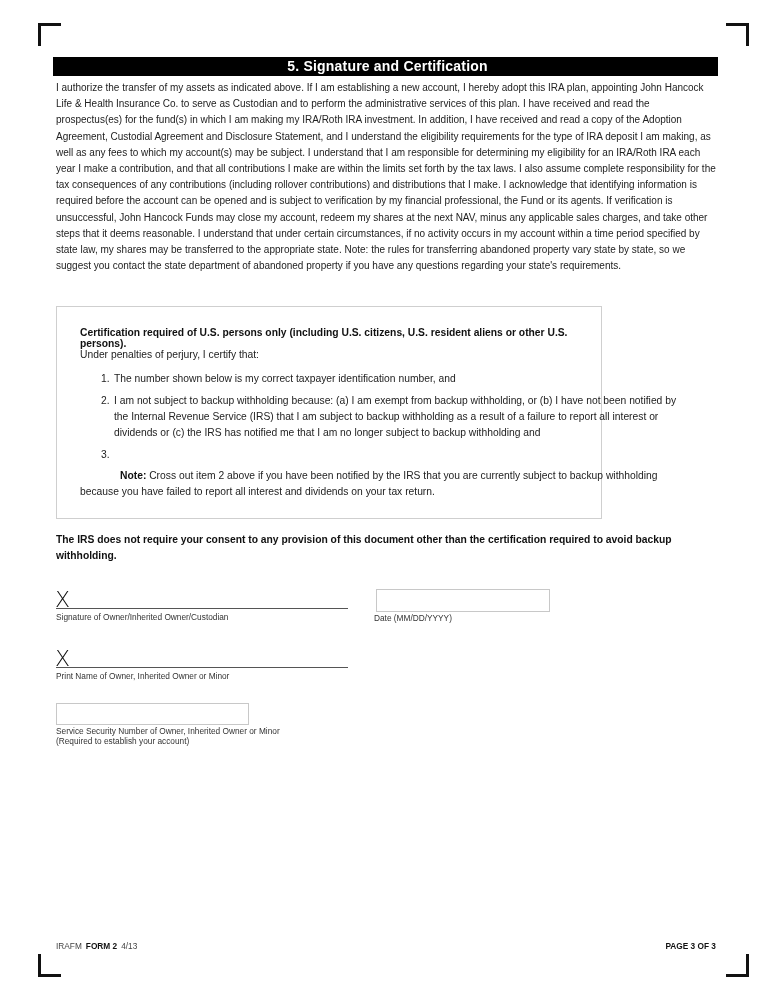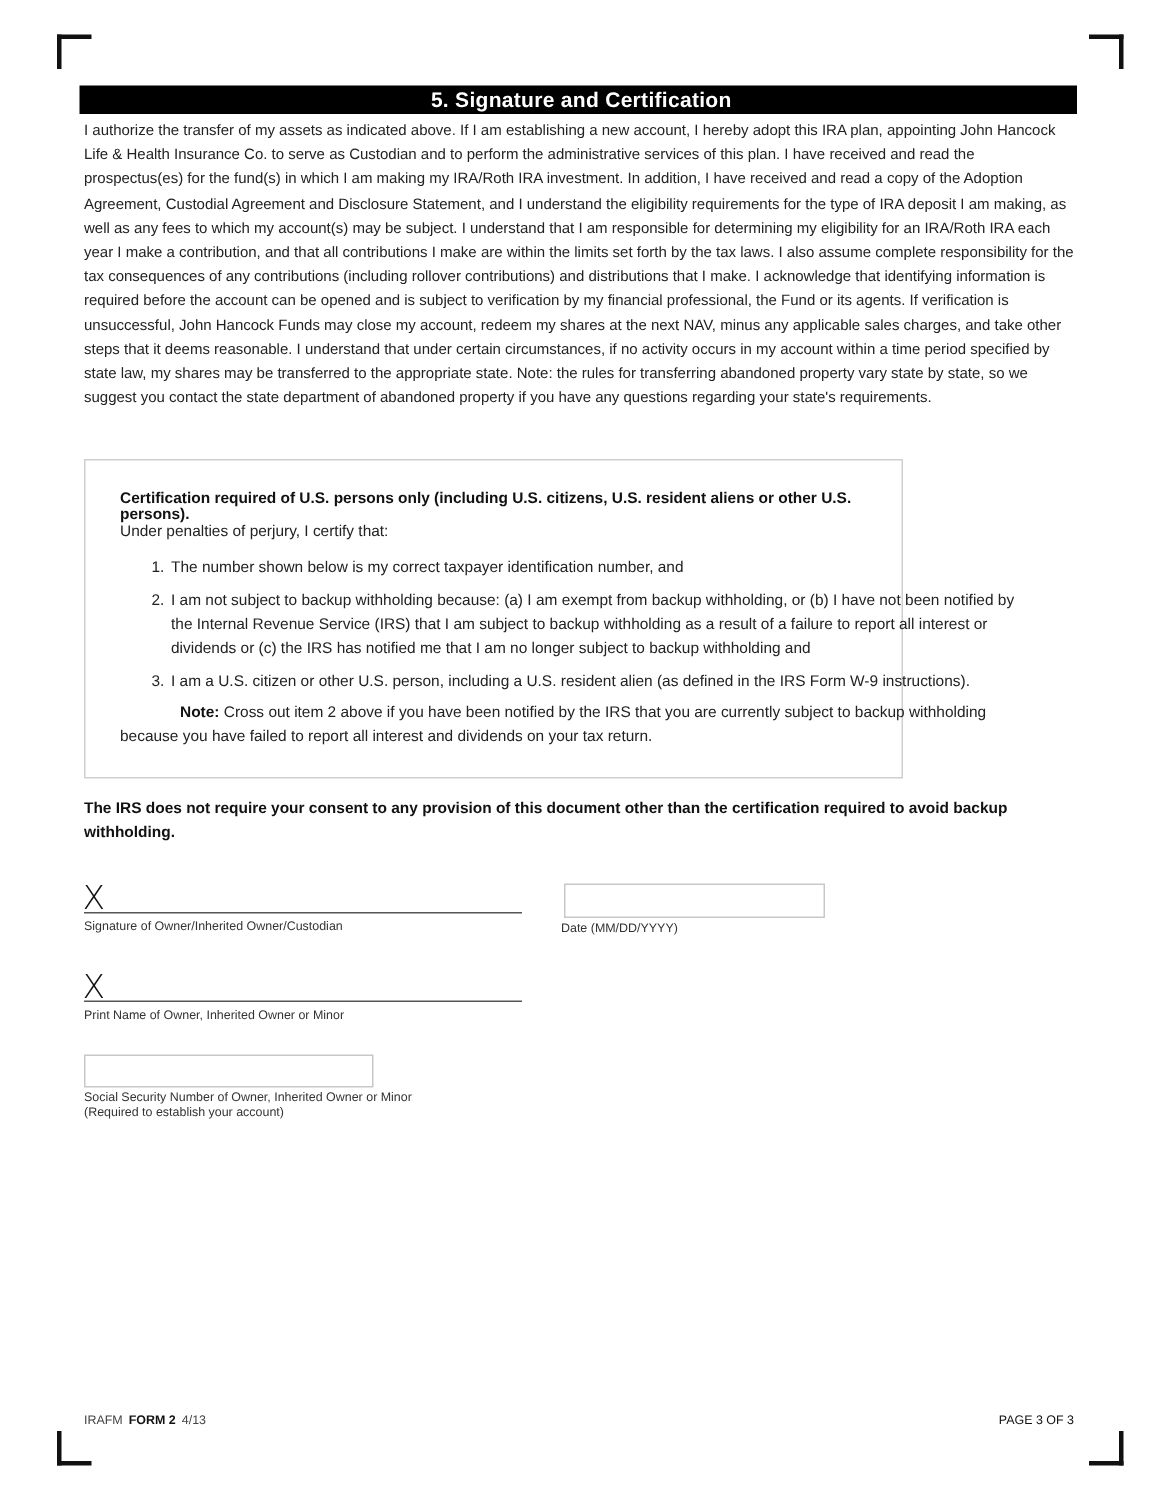--- a/index.html
+++ b/index.html
@@ -22,21 +22,21 @@
   .cert-note { position: absolute; left: 23px; top: 161px; width: 610px; font-size: 10.3px; line-height: 16px; color: #222; }
   .cert-note b { color: #111; padding-left: 40px; }
   .irs-consent { position: absolute; left: 56px; top: 532px; width: 620px; font-weight: bold;
          font-size: 10.3px; line-height: 16px; color: #111; }
   .sig-line { position: absolute; height: 1px; background: #555; }
   .x-mark { position: absolute; font-size: 22px; line-height: 20px; color: #111; font-family: "DejaVu Sans", sans-serif; font-weight: 300; }
   .field-label { position: absolute; font-size: 8.3px; color: #333; line-height: 10px; }
   .input-box { position: absolute; border: 1px solid #c8c8c8; background: #fff; box-sizing: border-box; }
   .footer-left { position: absolute; left: 56px; top: 941px; font-size: 8.3px; color: #444; }
   .footer-left b { color: #111; margin: 0 4px; }
-  .footer-right { position: absolute; right: 56px; top: 941px; font-size: 8.3px; font-weight: normal; color: #111; }
+  .footer-right { position: absolute; right: 56px; top: 941px; font-size: 8.3px; font-weight: bold; color: #111; }
 </style>
 </head>
 <body>
 
 <div class="crop" style="left:38px;top:23px;width:23px;height:3px;"></div>
 <div class="crop" style="left:38px;top:23px;width:3px;height:23px;"></div>
 <div class="crop" style="left:726px;top:23px;width:23px;height:3px;"></div>
 <div class="crop" style="left:746px;top:23px;width:3px;height:23px;"></div>
 <div class="crop" style="left:38px;top:974px;width:23px;height:3px;"></div>
 <div class="crop" style="left:38px;top:954px;width:3px;height:23px;"></div>
@@ -54,39 +54,38 @@
     <li>
       <span class="num">1.</span>
       <span>The number shown below is my correct taxpayer identification number, and</span>
     </li>
     <li>
       <span class="num">2.</span>
       <span>I am not subject to backup withholding because: (a) I am exempt from backup withholding, or (b) I have not been notified by the Internal Revenue Service (IRS) that I am subject to backup withholding as a result of a failure to report all interest or dividends or (c) the IRS has notified me that I am no longer subject to backup withholding and</span>
     </li>
     <li>
       <span class="num">3.</span>
-      <span>I am a U.S. citizen or other U.S. person, including a U.S. resident alien (as defined in the IRS Form W-9 instructions).</span>
     </li>
   </ol>
   <div class="cert-note"><b>Note:</b><span> Cross out item 2 above if you have been notified by the IRS that you are currently subject to backup withholding because you have failed to report all interest and dividends on your tax return.</span></div>
 </div>
 
 <div class="irs-consent">The IRS does not require your consent to any provision of this document other than the certification required to avoid backup withholding.</div>
 
 <div class="x-mark" style="left:55px;top:590px;">X</div>
 <div class="sig-line" style="left:56px;top:608px;width:292px;"></div>
 <div class="field-label" style="left:56px;top:612px;">Signature of Owner/Inherited Owner/Custodian</div>
 
 <div class="input-box" style="left:376px;top:589px;width:174px;height:23px;"><span></span></div>
 <div class="field-label" style="left:374px;top:613px;">Date (MM/DD/YYYY)</div>
 
 <div class="x-mark" style="left:55px;top:649px;">X</div>
 <div class="sig-line" style="left:56px;top:667px;width:292px;"></div>
 <div class="field-label" style="left:56px;top:671px;">Print Name of Owner, Inherited Owner or Minor</div>
 
 <div class="input-box" style="left:56px;top:703px;width:193px;height:22px;"><span></span></div>
 <div class="field-label" style="left:56px;top:726px;">
-  <div>Social Security Number of Owner, Inherited Owner or Minor</div>
+  <div>Service Security Number of Owner, Inherited Owner or Minor</div>
   <div>(Required to establish your account)</div>
 </div>
 
 <div class="footer-left"><span>IRAFM</span><b>FORM 2</b><span>4/13</span></div>
 <div class="footer-right">PAGE 3 OF 3</div>
 
 </body></html>

